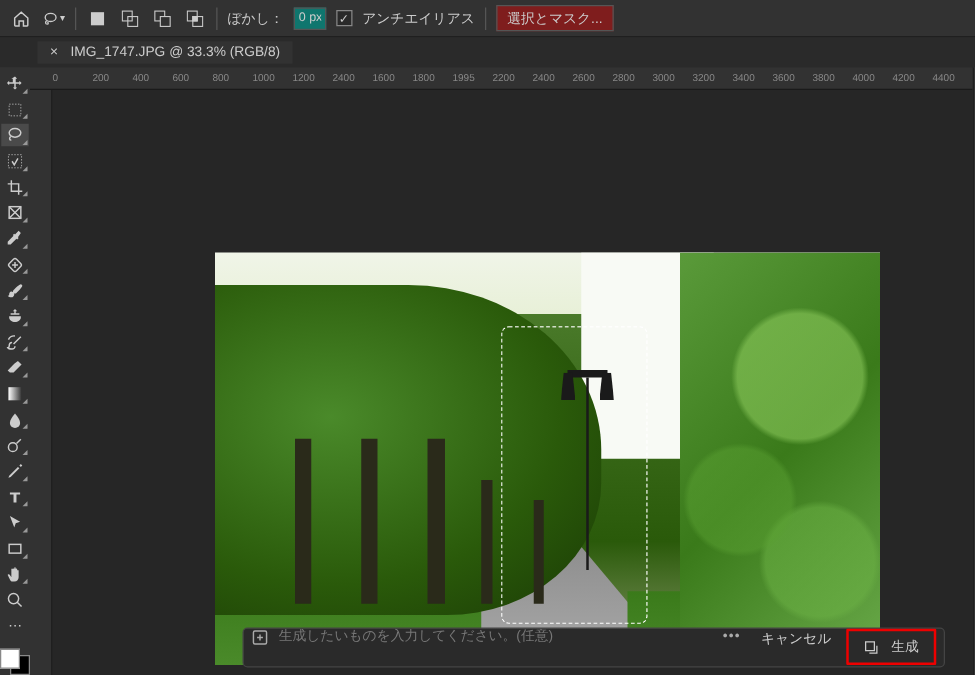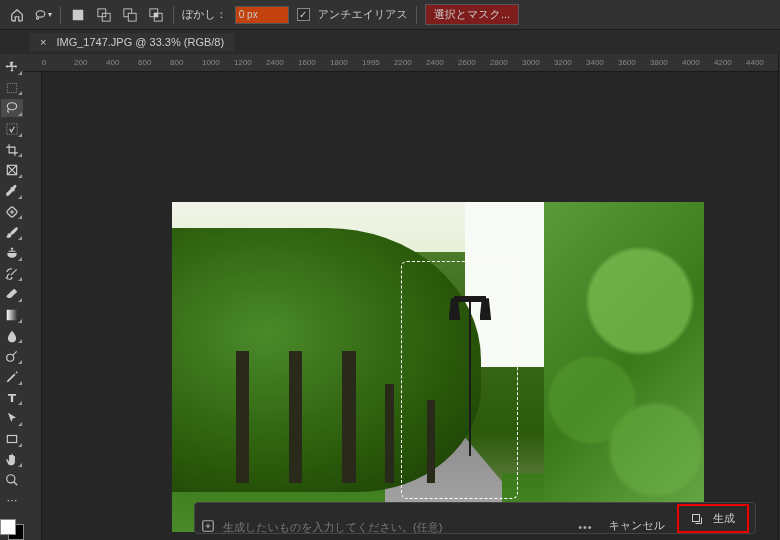--- a/index.html
+++ b/index.html
@@ -2,21 +2,21 @@
 <html><head>
 <meta charset="utf-8">
 <style>
 * { margin: 0; padding: 0; box-sizing: border-box; font-family: sans-serif; }
 body { width: 780px; height: 540px; background: #323232; overflow: hidden; color: #ccc; font-size: 11px; }
 
 .topbar { height: 30px; background: #323232; display: flex; align-items: center; padding: 0 8px; gap: 8px; border-bottom: 1px solid #1a1a1a; }
 .topbar .icon-btn { width: 18px; height: 18px; display: flex; align-items: center; justify-content: center; color: #ccc; cursor: pointer; }
 .topbar .sep { width: 1px; height: 18px; background: #555; }
 .topbar .label { color: #ccc; font-size: 11px; }
-.topbar .input-num { width: 54px; height: 18px; background: #c2410c; border: 1px solid #555; color: #ccc; font-size: 10px; padding: 0 3px; }
+.topbar .input-num { width: 26px; height: 18px; background: #0f766e; border: 1px solid #555; color: #ccc; font-size: 10px; padding: 0 3px; }
 .topbar .checkbox { width: 13px; height: 13px; background: #2a2a2a; border: 1px solid #888; display: flex; align-items: center; justify-content: center; cursor: pointer; }
 .topbar .checkbox.checked::after { content: "✓"; font-size: 10px; color: #ccc; }
 .topbar .btn { padding: 2px 8px; background: #7f1d1d; border: 1px solid #555; color: #ccc; font-size: 11px; cursor: pointer; }
 
 .tabbar { height: 24px; background: #2a2a2a; display: flex; align-items: center; padding-left: 30px; }
 .tab { padding: 3px 10px; background: #323232; color: #ccc; font-size: 11px; display: flex; align-items: center; gap: 6px; }
 
 .main { display: flex; height: calc(540px - 30px - 24px); }
 
 .toolbox { width: 30px; background: #323232; display: flex; flex-direction: column; align-items: center; padding-top: 4px; gap: 3px; }
@@ -46,21 +46,21 @@
 
 .lamp { position: absolute; left: 51%; top: 22%; width: 10%; height: 55%; }
 .lamp .pole { position: absolute; left: 48%; top: 15%; width: 4%; height: 85%; background: #1a1a1a; }
 .lamp .arm { position: absolute; top: 12%; left: 20%; width: 60%; height: 3%; background: #1a1a1a; }
 .lamp .head { position: absolute; width: 22%; height: 12%; background: #1a1a1a; clip-path: polygon(20% 0, 80% 0, 100% 100%, 0 100%); }
 .lamp .h1 { left: 10%; top: 13%; }
 .lamp .h2 { right: 10%; top: 13%; }
 
 .selection { position: absolute; left: 43%; top: 18%; width: 22%; height: 72%; border: 1.5px dashed #fff; border-radius: 6px; pointer-events: none; }
 
-.gen-bar { position: absolute; bottom: 6px; left: 170px; right: 22px; height: 32px; background: #2a2a2a; border: 1px solid #444; border-radius: 4px; display: flex; align-items: flex-end; padding: 0 6px; gap: 8px; margin-top: 44px; }
+.gen-bar { position: absolute; bottom: 6px; left: 170px; right: 22px; height: 32px; background: #2a2a2a; border: 1px solid #444; border-radius: 4px; display: flex; align-items: flex-start; padding: 0 6px; gap: 8px; margin-top: 44px; }
 .gen-bar input { flex: 1; background: transparent; border: none; color: #ccc; font-size: 11px; outline: none; }
 .gen-bar input::placeholder { color: #777; }
 .gen-bar .dots { color: #aaa; cursor: pointer; padding: 0 4px; letter-spacing: 1px; }
 .gen-bar .cancel { color: #ccc; cursor: pointer; font-size: 11px; padding: 0 4px; }
 .gen-bar .generate { display: flex; align-items: center; gap: 10px; padding: 4px 10px; color: #ccc; cursor: pointer; font-size: 11px; }
 .highlight-box { border: 2px solid #e00; padding: 1px 2px; border-radius: 1px; }
 
 .right-dock { width: 32px; background: #323232; border-left: 1px solid #1a1a1a; display: flex; flex-direction: column; align-items: center; padding-top: 8px; gap: 10px; }
 .right-dock .dock-icon { width: 20px; height: 20px; display: flex; align-items: center; justify-content: center; color: #bbb; cursor: pointer; }
 

